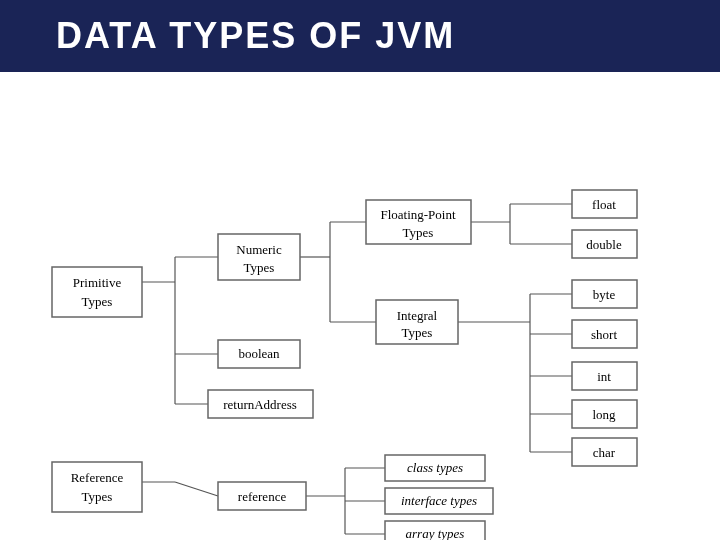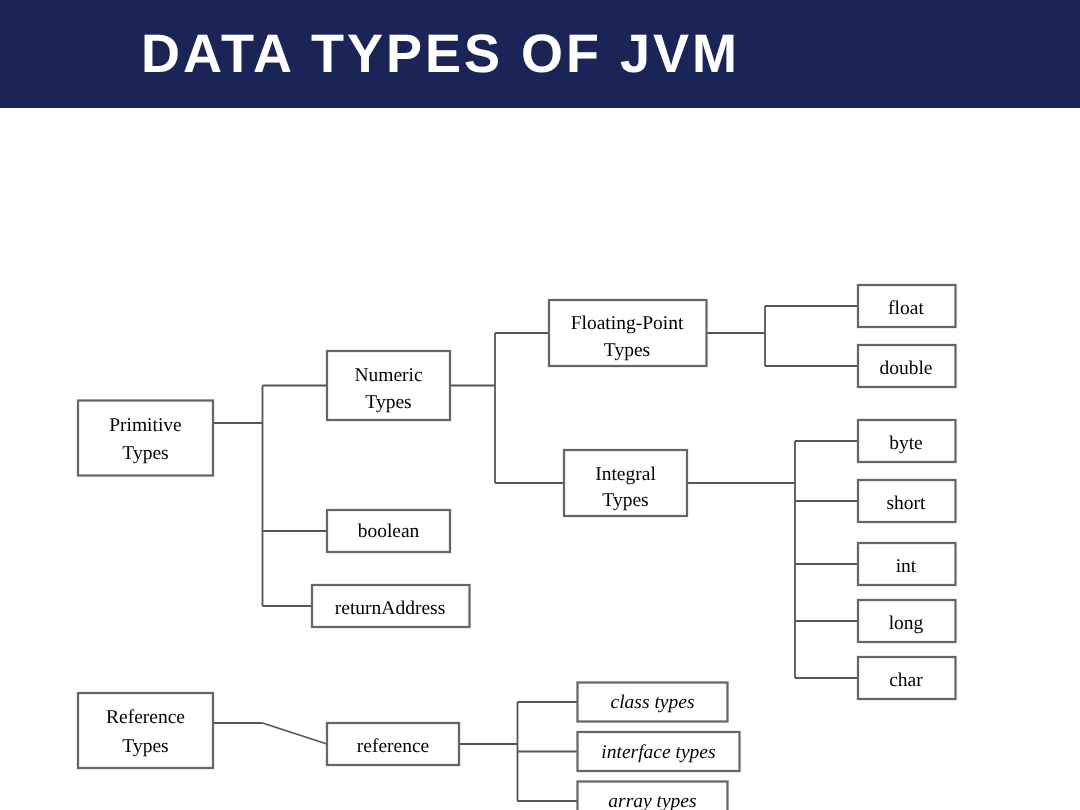--- a/index.html
+++ b/index.html
@@ -8,21 +8,21 @@
       height: 540px;
       overflow: hidden;
       font-family: 'Times New Roman', Times, serif;
       background: #fff;
     }
     .header {
       background: #1a2456;
       height: 72px;
       display: flex;
       align-items: center;
-      padding-left: 94px;
+      padding-left: 56px;
     }
     .header-title {
       color: white;
       font-size: 36px;
       font-weight: bold;
       letter-spacing: 2px;
       font-family: Arial, sans-serif;
     }
     .diagram-area {
       position: relative;

